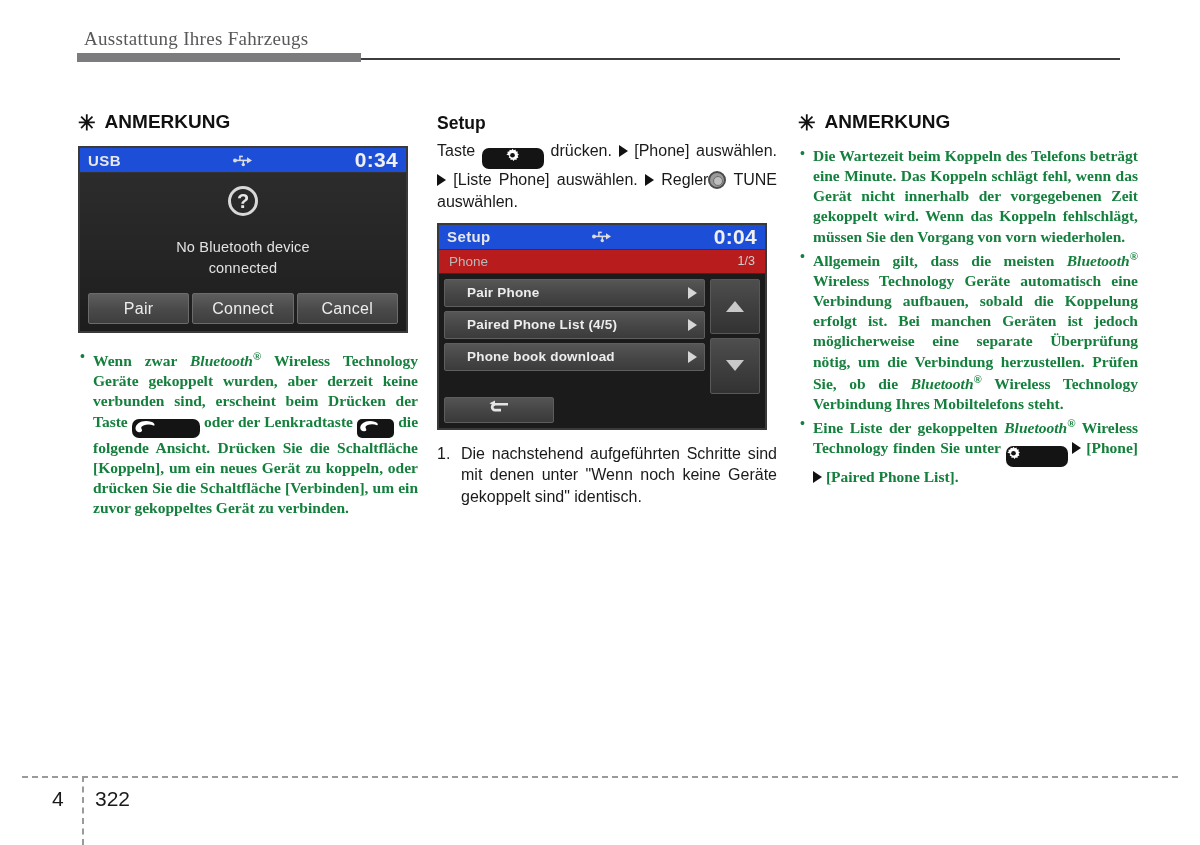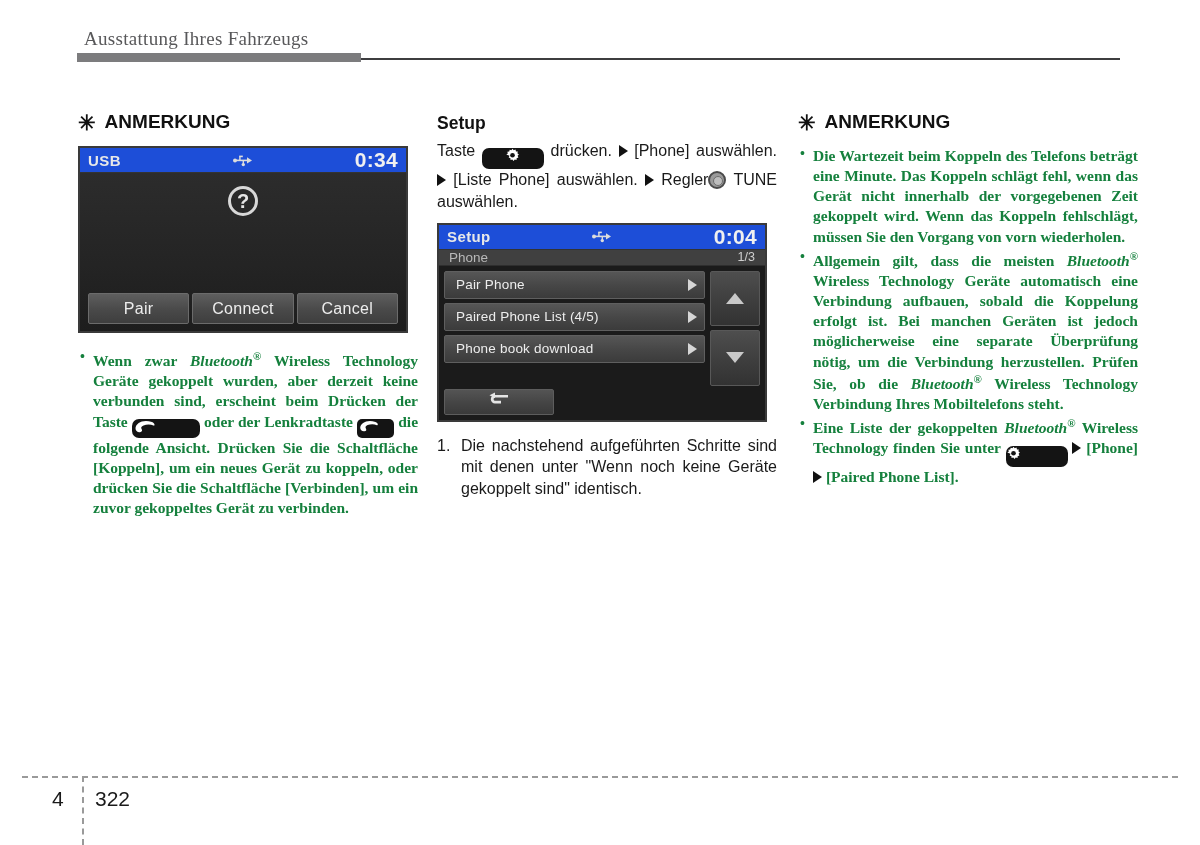--- a/index.html
+++ b/index.html
@@ -159,35 +159,35 @@
   }
   .usb-btn {
     flex:1; display:flex; align-items:center; justify-content:center;
     background:linear-gradient(#5e5e5e,#4a4a4a 52%,#3e3e3e);
     border:1px solid #6b6b6b; border-radius:2px;
     color:#ededed; font-size:16px; letter-spacing:0.3px;
   }
 
   
   .setup-sub {
-    height:16px; background:#404040;
+    height:24px; background:#b91c1c;
     display:flex; align-items:center; padding:0 10px;
     border-bottom:1px solid #2e2e2e;
   }
   .setup-sub-label { color:#b9b9b9; font-size:13.5px; }
   .setup-sub-page  { margin-left:auto; color:#cfcfcf; font-size:12.5px; }
 
   .setup-body { display:flex; padding:5px 5px 0 5px; height:120px; background:#1b1b1b; }
   .setup-list { flex:1; display:flex; flex-direction:column; gap:4px; }
   .setup-row {
     height:28px; display:flex; align-items:center;
-    padding:0 7px 0 11px;
+    padding:0 7px 0 22px;
     background:linear-gradient(#565656,#474747 50%,#3b3b3b);
     border:1px solid #5f5f5f; border-radius:2px;
-    color:#ededed; font-size:13.5px; letter-spacing:0.2px;
+    color:#ededed; font-size:13.5px; letter-spacing:0.2px;font-weight:bold;
   }
   .setup-row .tri {
     margin-left:auto;
     width:0; height:0; border-left:9px solid #d6d6d6;
     border-top:6px solid transparent; border-bottom:6px solid transparent;
   }
   .setup-scroll { width:50px; margin-left:5px; display:flex; flex-direction:column; gap:4px; }
   .scroll-btn {
     flex:1; display:flex; align-items:center; justify-content:center;
     background:linear-gradient(#4e4e4e,#3e3e3e 55%,#323232);
@@ -258,20 +258,24 @@
             <rect x="6.2" y="1.6" width="3.6" height="1.6"></rect>
             <rect x="9.6" y="6" width="1.4" height="4.4"></rect>
             <circle cx="10.3" cy="10.6" r="1.7"></circle>
           </g>
         </svg>
       </span>
       <span class="hu-clock">0:34</span>
     </div>
     <div class="usb-body">
       <div class="qmark">?</div>
+      <div class="usb-msg">
+        <div>No Bluetooth device</div>
+        <div>connected</div>
+      </div>
       <div class="usb-btnrow">
         <div class="usb-btn">Pair</div>
         <div class="usb-btn">Connect</div>
         <div class="usb-btn">Cancel</div>
       </div>
     </div>
   </div>
 
   <ul class="bullets serif-body" style="margin-top:16px;">
     <li><span>Wenn zwar </span><span class="ital">Bluetooth</span><span class="reg">®</span><span> Wireless Technology Geräte gekoppelt wurden, aber derzeit keine verbunden sind, erscheint beim Drücken der Taste</span>

